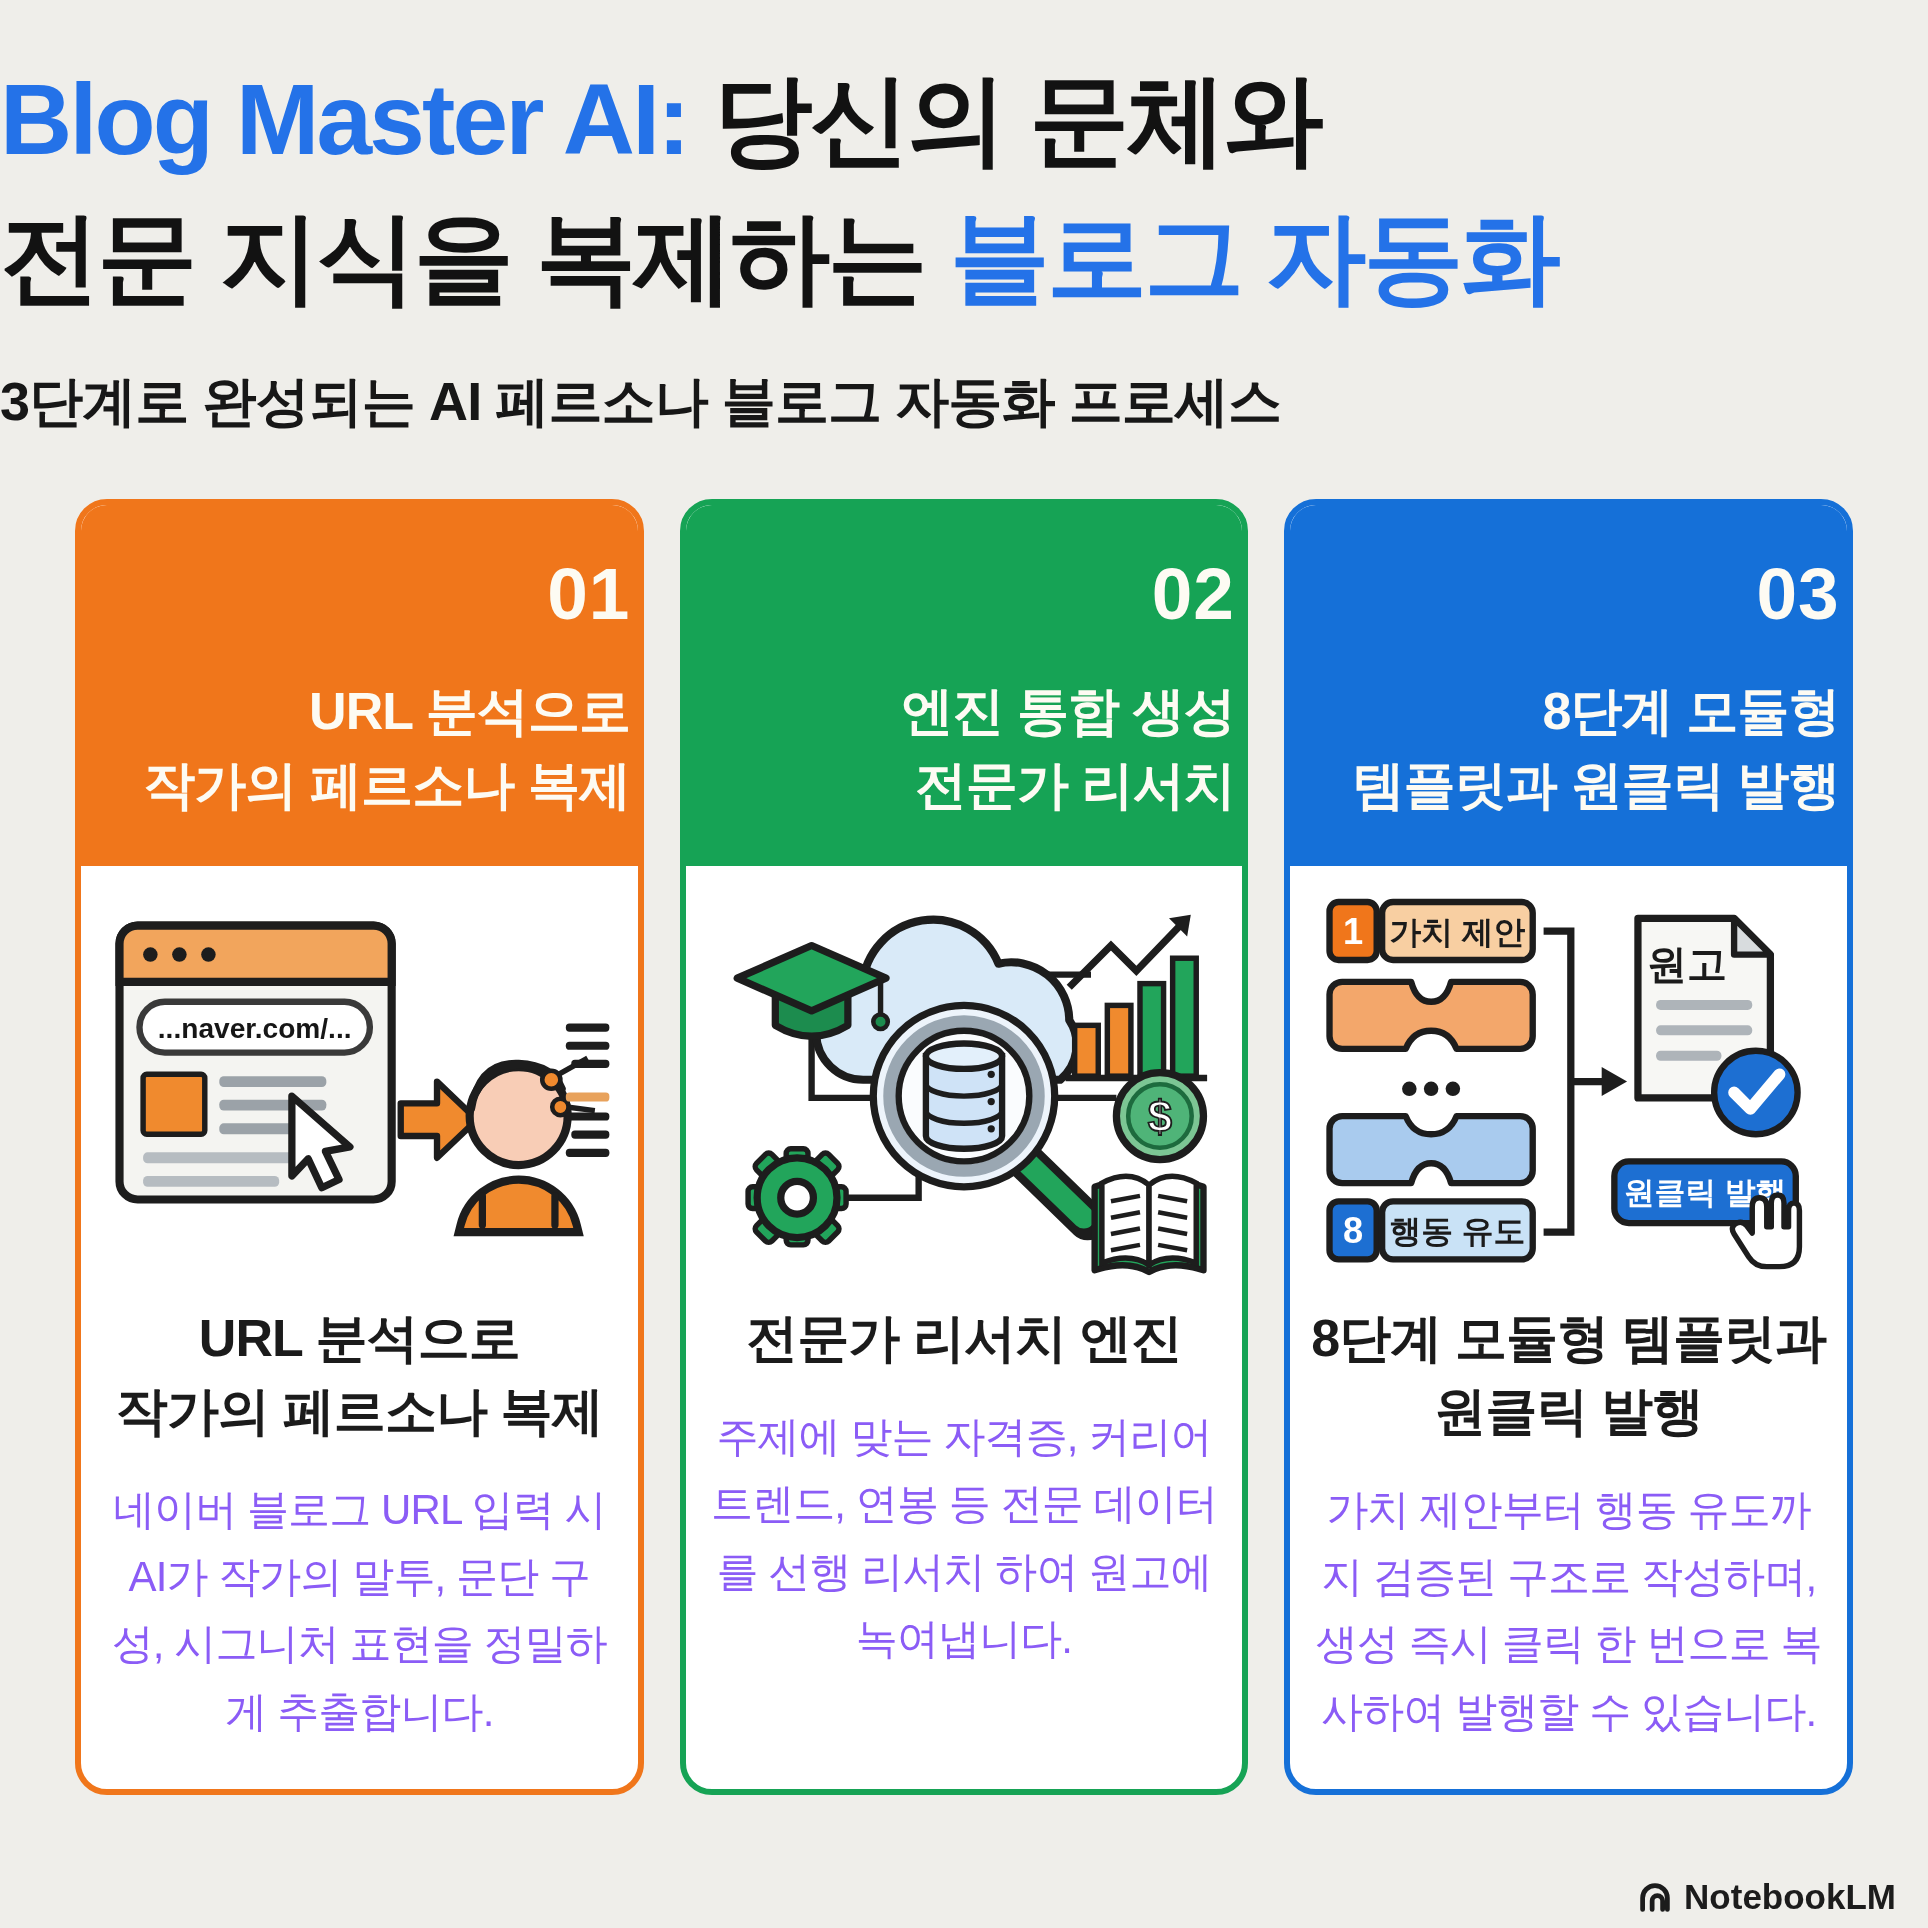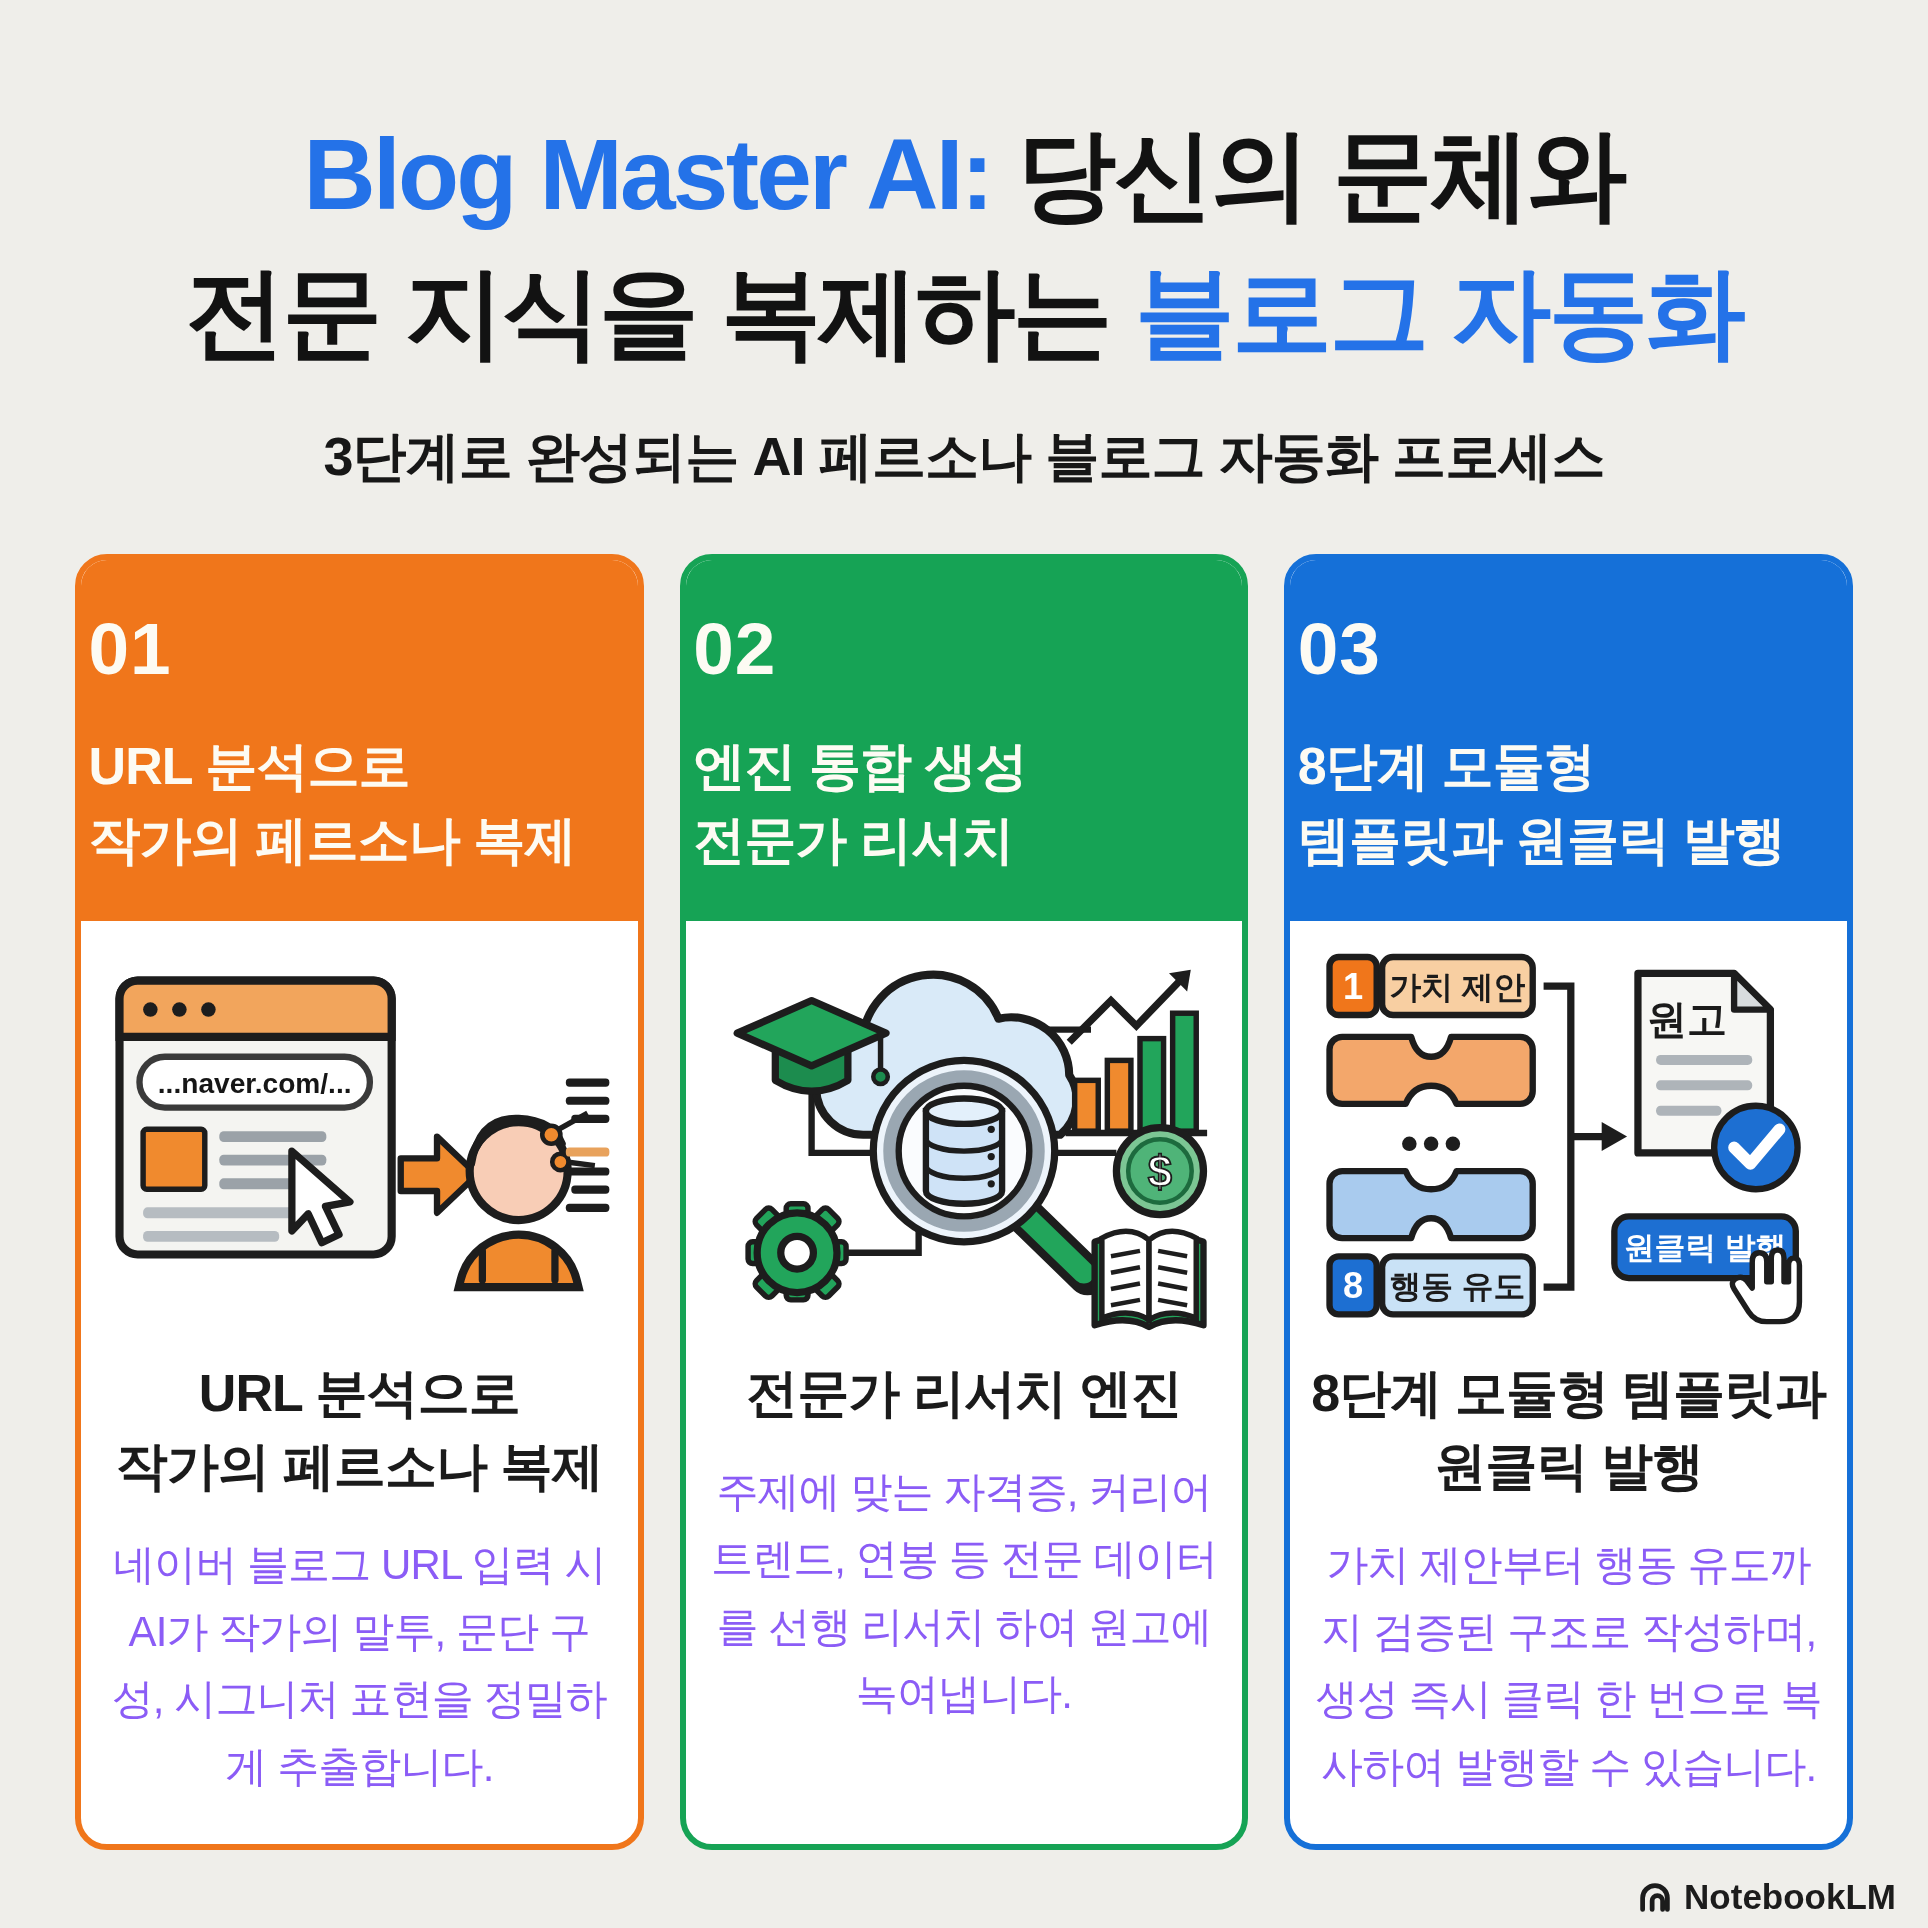--- a/index.html
+++ b/index.html
@@ -7,21 +7,21 @@
     width:1928px;height:1928px;
     background:#EFEEEA;
     font-family:"Liberation Sans","DejaVu Sans",sans-serif;
     color:#161616;
     overflow:hidden;
     position:relative;
   }
   .poster{width:1928px;height:1928px;position:relative;}
 
   
-  .title-block{padding-top:105px;text-align:center;}
+  .title-block{padding-top:50px;}
   .main-title{
     margin:0;
     font-size:100px;
     font-weight:800;
     letter-spacing:-2.8px;
     line-height:1.38;
     color:#121212;
   }
   .main-title .line{display:block;white-space:nowrap;}
   .brand-blue{color:#2472E8;}
@@ -52,21 +52,21 @@
     flex-direction:column;
     box-sizing:border-box;
   }
   .card--orange{--accent:#F0761B;}
   .card--green{--accent:#16A355;}
   .card--blue{--accent:#1570D8;}
 
   .card-header{
     background:var(--accent);
     color:#FDFBF3;
-    text-align:left;
+    text-align:right;
     padding:47px 7.5px 43px 7.5px;
     flex:0 0 auto;
   }
   .card-number{font-size:73px;font-weight:800;letter-spacing:0.9px;}
   .card-header-title{
     margin-top:40px;
     font-size:52px;
     font-weight:800;
     letter-spacing:-0.9px;
     line-height:1.42;

